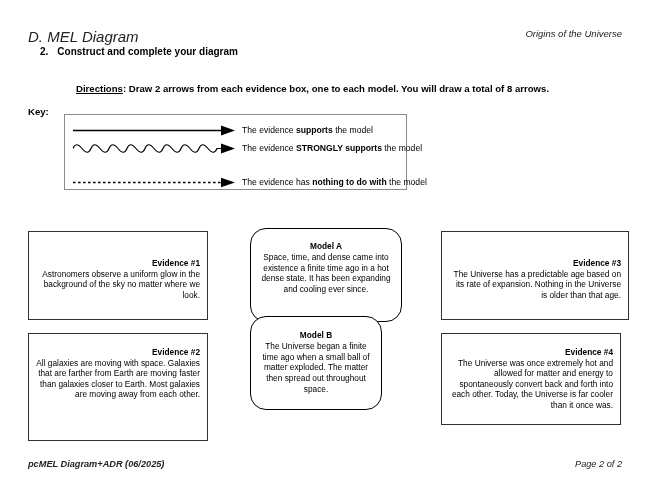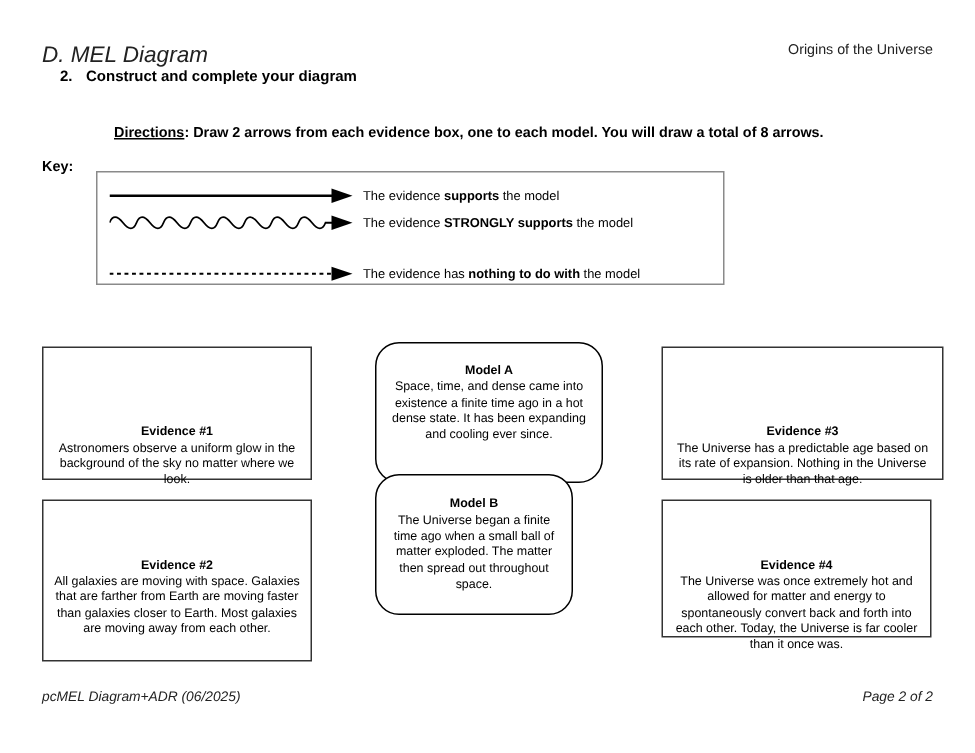--- a/index.html
+++ b/index.html
@@ -27,20 +27,21 @@
     font-size: 15px;
     font-style: italic;
     color: #222;
     white-space: nowrap;
   }
   .hdr-right {
     position: absolute;
     right: 28px;
     top: 28px;
     font-size: 9.5px;
+    font-style: italic;
     color: #222;
     white-space: nowrap;
   }
 
   
   .task {
     position: absolute;
     left: 40px;
     top: 46px;
     font-size: 10px;
@@ -65,21 +66,21 @@
     position: absolute;
     left: 28px;
     top: 106px;
     font-size: 9.6px;
     font-weight: bold;
   }
   .key-box {
     position: absolute;
     left: 64px;
     top: 114px;
-    width: 419px;
+    width: 343px;
     height: 76px;
     border: 1px solid #8a8a8a;
     box-sizing: border-box;
     background: #ffffff;
   }
   .key-row {
     position: absolute;
     left: 0;
     width: 100%;
     height: 19px;
@@ -108,22 +109,21 @@
     box-sizing: border-box;
     background: #ffffff;
     padding: 0;
   }
   .ev-inner {
     position: absolute;
     left: 7px;
     right: 7px;
     font-size: 8.3px;
     line-height: 10.6px;
-    text-align: center;
-    margin-top: 24px;
+    text-align: right;
   }
   .ev-inner .ttl {
     font-weight: bold;
     display: block;
     margin-bottom: 0px;
   }
 
   .model-box {
     position: absolute;
     border: 1.6px solid #000000;
@@ -146,20 +146,21 @@
 
   
   .ftr-left {
     position: absolute;
     left: 28px;
     bottom: 33px;
     font-size: 9.2px;
     font-style: italic;
     color: #222;
     white-space: nowrap;
+    font-weight: bold;
   }
   .ftr-right {
     position: absolute;
     right: 28px;
     bottom: 33px;
     font-size: 9.2px;
     font-style: italic;
     color: #222;
     white-space: nowrap;
   }

